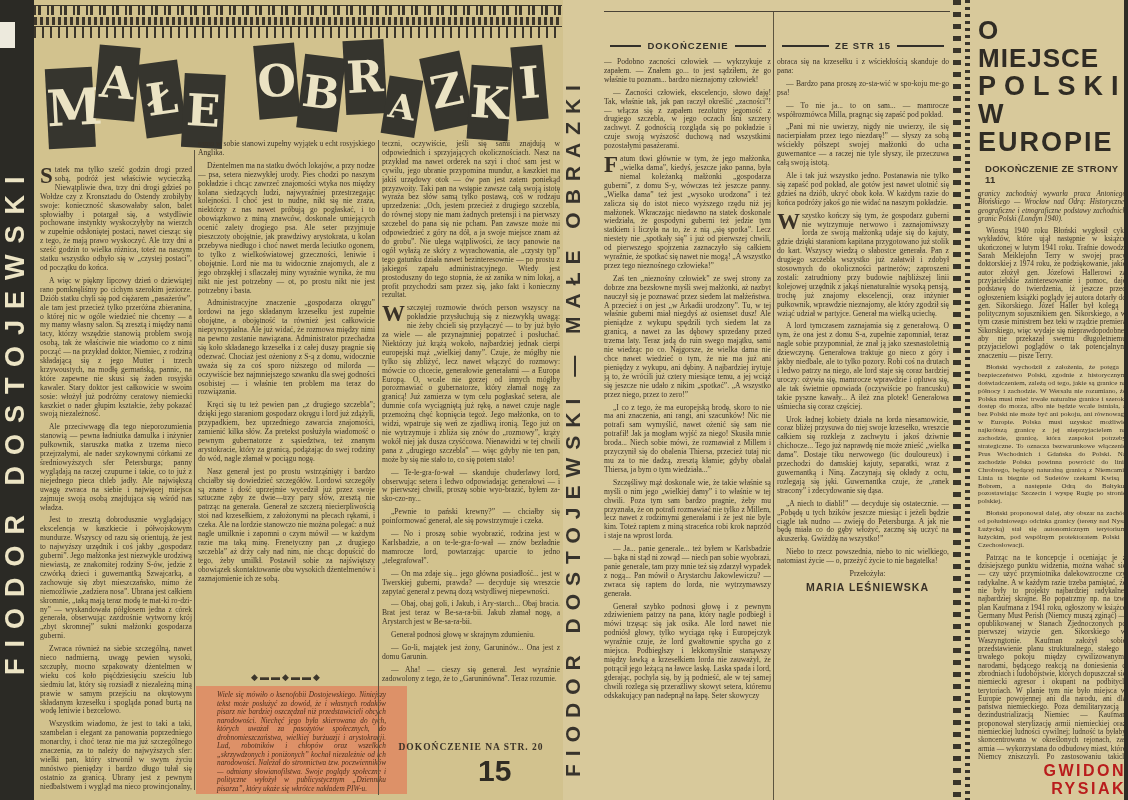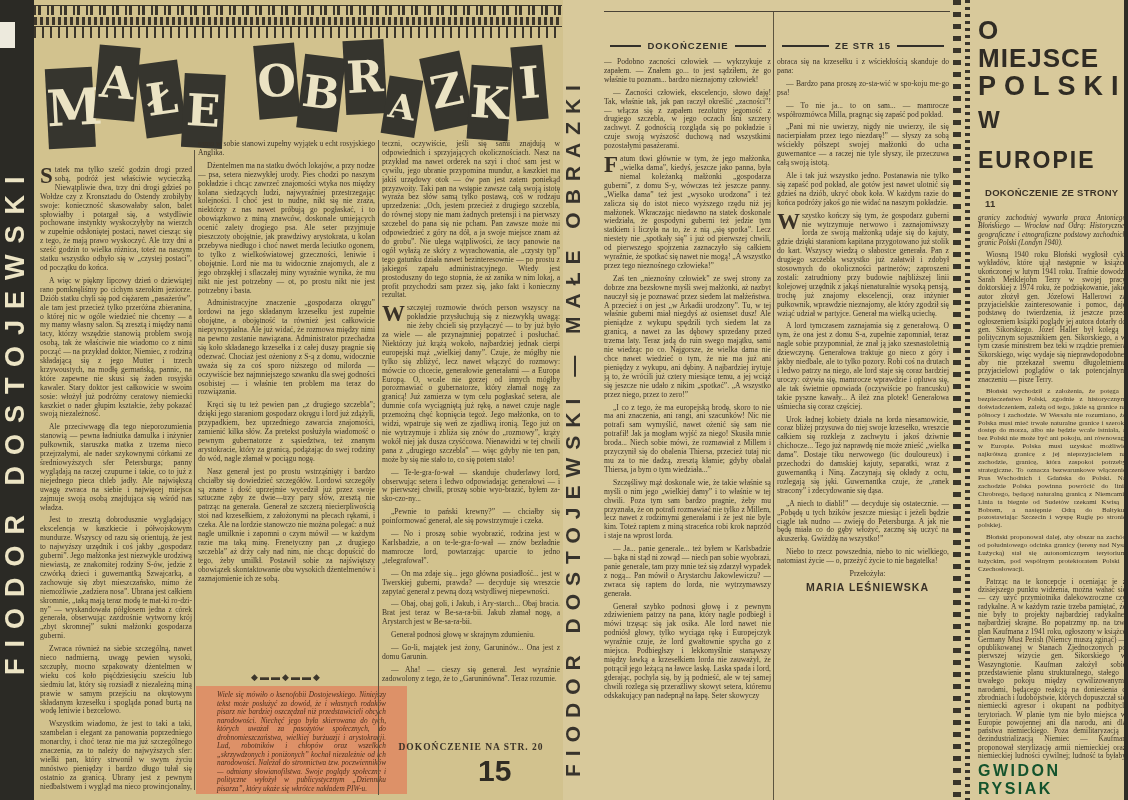--- a/index.html
+++ b/index.html
@@ -90,27 +90,27 @@
     background-size:8px 100%,5px 100%;
     background-position:3px 0,15px 0;
     background-repeat:no-repeat,no-repeat;}
   .edgeR{position:absolute;left:1124px;top:0;width:4px;height:800px;background:#2e2c26;}
 
   
   .aside{position:absolute;left:978px;top:16px;width:148px;height:744px;overflow:hidden;}
   .at{font-family:"Liberation Sans",sans-serif;font-weight:bold;color:#302c24;}
   .at1{font-size:26px;line-height:28px;letter-spacing:1px;}
   .at2{font-size:27px;line-height:28px;letter-spacing:8px;}
-  .at3{font-size:23px;line-height:40px;letter-spacing:2px;}
+  .at3{font-size:27px;line-height:28px;letter-spacing:2px;}
   .asub{font:bold 9.5px "Liberation Sans",sans-serif;margin:7px 7px 5px;letter-spacing:0.3px;}
   .aside p{margin:0 0 4px;text-indent:8px;text-align:justify;font-size:7.4px;line-height:8.3px;}
   .aside p.lead{font-style:italic;text-indent:0;font-size:7.2px;}
   .aside p.small{font-size:7px;line-height:7.9px;}
-  .aauthor{position:absolute;left:978px;top:762px;width:148px;text-align:left;
-           font:bold 16px "Liberation Sans",sans-serif;letter-spacing:2.5px;color:#14532d;}
+  .aauthor{position:absolute;left:978px;top:762px;width:148px;text-align:right;
+           font:bold 16px "Liberation Sans",sans-serif;letter-spacing:2.5px;color:#b91c1c;}
 </style>
 </head>
 <body>
 
 <div id="stage">
   <div class="pageL"></div>
   <div class="pageR"></div>
 
   <div class="border-top">
     <div class="b1"></div>

